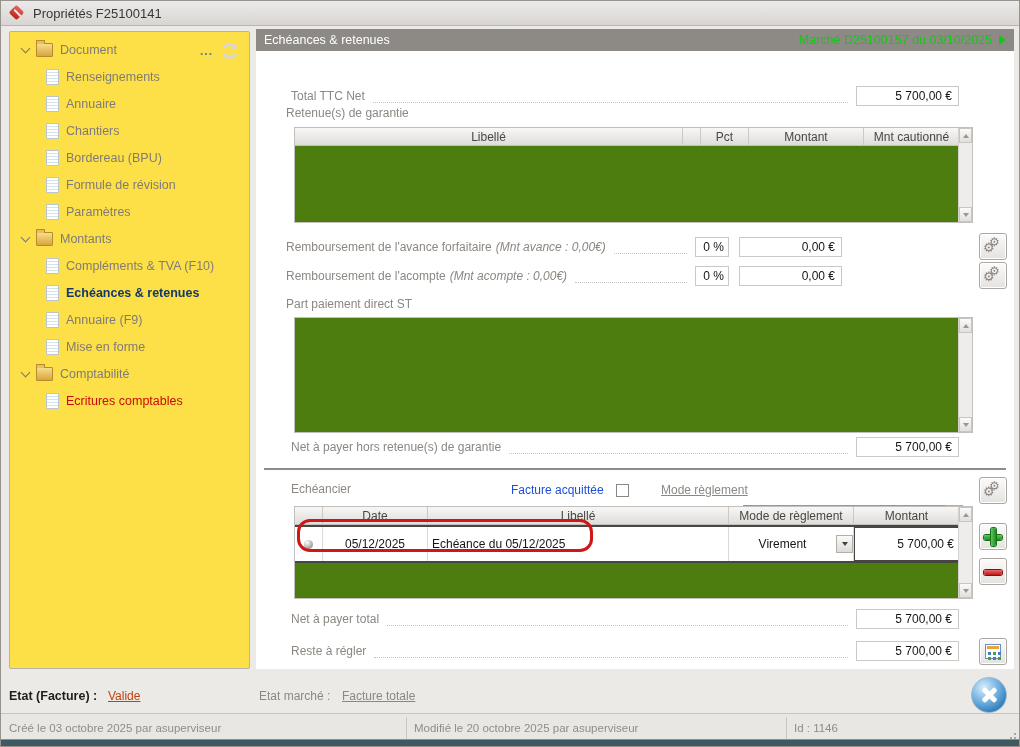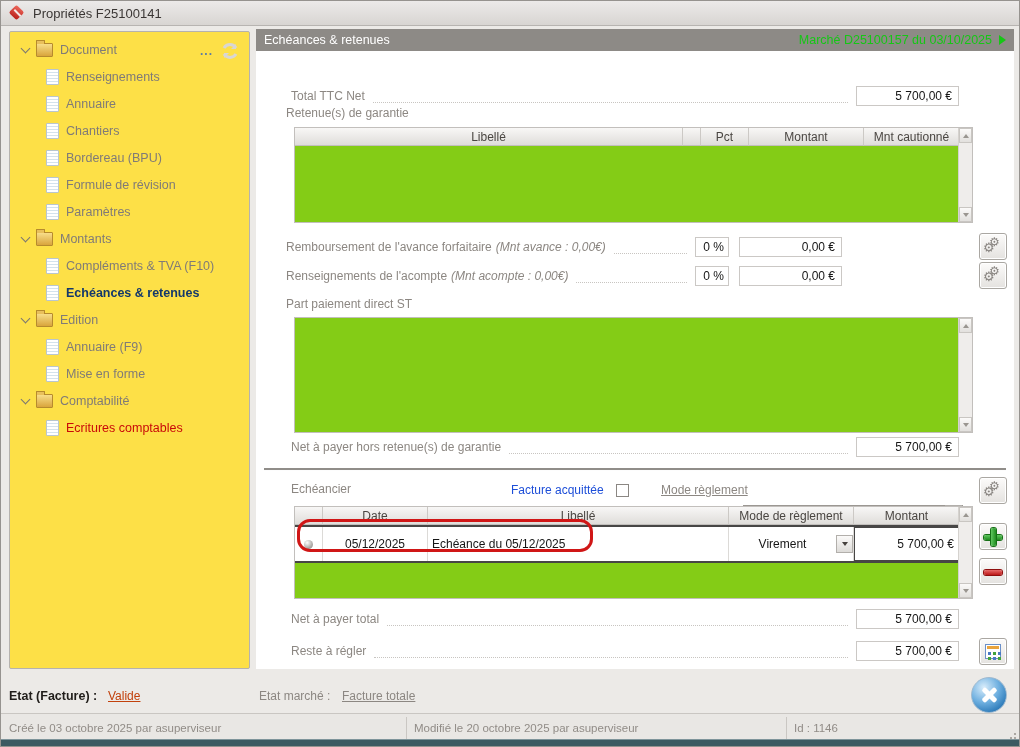--- a/index.html
+++ b/index.html
@@ -49,21 +49,21 @@
   .lbl{color:#8c8782;white-space:nowrap;text-align:center;}
   .note{color:#8c8782;font-style:italic;margin-left:4px;white-space:nowrap;}
   .leader{flex:1;height:12px;border-bottom:1px dotted #c8c5c1;margin:0 8px;}
   .value-box{width:103px;height:20px;border:1px solid #cbc8c5;background:#fff;box-sizing:border-box;
              display:flex;align-items:center;justify-content:flex-end;padding-right:6px;color:#151515;flex:none;}
   .pct-box{width:34px;height:20px;border:1px solid #cbc8c5;background:#fff;box-sizing:border-box;
            display:flex;align-items:center;justify-content:flex-end;padding-right:4px;color:#151515;flex:none;margin-right:10px;}
   .sec-lbl{position:absolute;left:30px;color:#8c8782;}
 
   
-  .tbl{position:absolute;left:38px;width:679px;background:#84cc16;border:1px solid #c2bfbc;box-sizing:border-box;padding-left:8px;}
+  .tbl{position:absolute;left:38px;width:679px;background:#4d7c0f;border:1px solid #c2bfbc;box-sizing:border-box;padding-left:8px;}
   .tbl-head{position:absolute;left:0;right:13px;top:0;height:18px;display:flex;}
   .hc{background:linear-gradient(#f8f7f6,#dfddda);border-right:1px solid #ccc9c5;border-bottom:1px solid #c2bfbc;
       display:flex;align-items:center;justify-content:center;color:#4a4642;box-sizing:border-box;font-size:12px;flex:none;}
   .hc.grow{flex:1;}
   .w17{width:17px;}.w18{width:18px;}.w28{width:28px;}.w48{width:48px;}.w95{width:95px;}
   .w100{width:100px;}.w105{width:105px;}.w115{width:115px;}.w125{width:125px;}
   .tbl-sb{position:absolute;right:0;top:0;bottom:0;width:13px;background:#efedeb;border-left:1px solid #d5d2ce;}
   .sb-btn{position:absolute;left:0;right:0;height:15px;background:linear-gradient(#fbfaf9,#e2e0dd);
           border:1px solid #c9c6c2;box-sizing:border-box;display:flex;align-items:center;justify-content:center;}
   .sb-btn.up{top:0;} .sb-btn.dn{bottom:0;}
@@ -186,25 +186,20 @@
         <span>Montants</span>
       </div>
       <div class="trow child-row">
         <span class="page-ico"></span>
         <span>Compléments &amp; TVA (F10)</span>
       </div>
       <div class="trow child-row">
         <span class="page-ico"></span>
         <span class="sel">Echéances &amp; retenues</span>
       </div>
-      <div class="trow folder-row">
-        <span class="chev"></span>
-        <span class="folder-ico"></span>
-        <span>Edition</span>
-      </div>
       <div class="trow child-row">
         <span class="page-ico"></span>
         <span>Annuaire (F9)</span>
       </div>
       <div class="trow child-row">
         <span class="page-ico"></span>
         <span>Mise en forme</span>
       </div>
       <div class="trow folder-row">
         <span class="chev"></span>
@@ -274,21 +269,21 @@
       <span class="value-box">0,00 €</span>
     </div>
     <div class="tool-btn" style="top:182px;">
       <span class="gears">
           <span class="g1">⚙</span>
           <span class="g2">⚙</span>
         </span>
     </div>
 
     <div class="frow" style="left:30px;right:172px;top:214px;">
-      <span class="lbl">Renseignements de l'acompte</span>
+      <span class="lbl">Remboursement de l'acompte</span>
         <span class="note">(Mnt acompte : 0,00€)</span>
       <span class="leader"></span>
       <span class="pct-box">0 %</span>
       <span class="value-box">0,00 €</span>
     </div>
     <div class="tool-btn" style="top:211px;">
       <span class="gears">
           <span class="g1">⚙</span>
           <span class="g2">⚙</span>
         </span>

